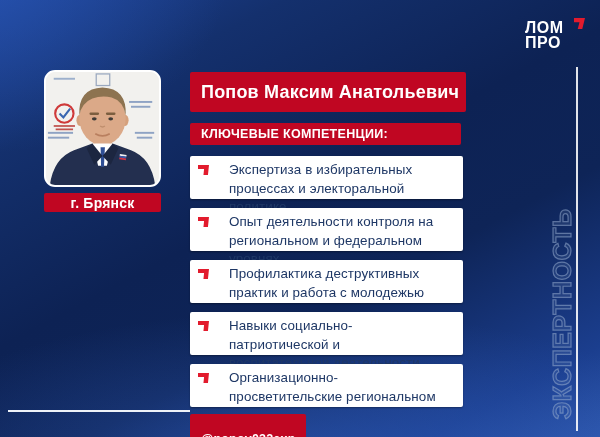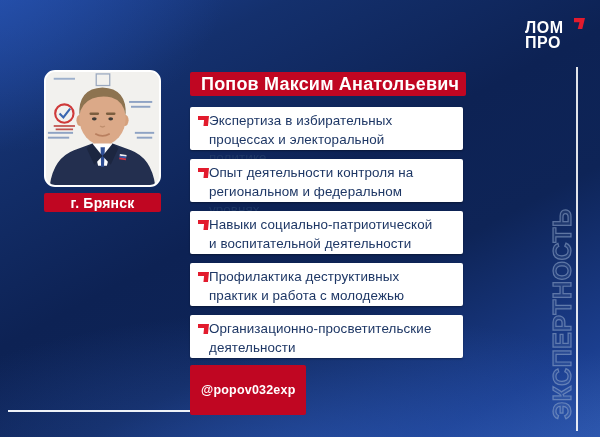--- a/index.html
+++ b/index.html
@@ -19,33 +19,33 @@
   }
   .photo-frame svg{display:block;width:100%;height:100%;}
   .city-badge{
     position:absolute;left:44px;top:193px;width:117px;height:19px;
     background:#c00622;border-radius:2px;color:#fff;font-size:14px;font-weight:bold;
     display:flex;align-items:center;justify-content:center;letter-spacing:.2px;
   }
   
   .col{position:absolute;left:190px;top:72px;width:280px;}
   .name-banner{
-    width:276px;height:24px;background:#c00622;border-radius:2px;color:#fff;
+    width:276px;height:40px;background:#c00622;border-radius:2px;color:#fff;
     display:flex;align-items:center;padding-left:11px;box-sizing:border-box;
     font-size:18px;font-weight:600;letter-spacing:.2px;
   }
   .heading-banner{
     margin-top:11px;width:271px;height:22px;background:#c00622;border-radius:2px;color:#fff;
     display:flex;align-items:center;padding-left:11px;box-sizing:border-box;
     font-size:12.5px;font-weight:bold;letter-spacing:.3px;
   }
   .items{margin-top:11px;display:flex;flex-direction:column;gap:9px;}
   .item{
     width:273px;height:43px;background:#fff;border-radius:2px;box-sizing:border-box;
-    display:flex;align-items:flex-start;gap:0;padding:5px 22px 0 8px;
+    display:flex;align-items:flex-start;gap:20px;padding:5px 22px 0 8px;
     box-shadow:0 1px 2px rgba(0,0,0,.35);
   }
   .item .flag{flex:0 0 auto;margin-top:4px;}
   .item .txt{
     color:#1e3765;font-size:13.4px;line-height:1.38;font-weight:500;letter-spacing:.1px;
   }
   .handle-banner{
     margin-top:7px;display:inline-flex;align-items:center;height:18px;
     background:#c00622;border-radius:2px;color:#fff;padding:16px 11px;
     font-size:12.5px;font-weight:bold;letter-spacing:.2px;
@@ -113,20 +113,21 @@
         <rect x="0" y="3.6" width="7" height="1.8" fill="#cf3648"></rect>
       </g>
     </svg>
   </div>
 
   <div class="city-badge">г. Брянск</div>
 
   <div class="col">
     <div class="name-banner">Попов Максим Анатольевич</div>
 
+    <div class="heading-banner">КЛЮЧЕВЫЕ КОМПЕТЕНЦИИ:</div>
 
     <div class="items">
 
         <div class="item">
           <svg class="flag" width="11" height="10" viewBox="0 0 11 10">
             <polygon points="0,0 11,0 11,10 6.5,10 6.5,4 0,4" fill="#e21b2d" transform="skewX(-6)" transform-origin="0 0"></polygon>
           </svg>
           <div class="txt">Экспертиза в избирательных процессах и электоральной политике</div>
         </div>
 
@@ -134,35 +135,35 @@
           <svg class="flag" width="11" height="10" viewBox="0 0 11 10">
             <polygon points="0,0 11,0 11,10 6.5,10 6.5,4 0,4" fill="#e21b2d" transform="skewX(-6)" transform-origin="0 0"></polygon>
           </svg>
           <div class="txt">Опыт деятельности контроля на региональном и федеральном уровнях</div>
         </div>
 
         <div class="item">
           <svg class="flag" width="11" height="10" viewBox="0 0 11 10">
             <polygon points="0,0 11,0 11,10 6.5,10 6.5,4 0,4" fill="#e21b2d" transform="skewX(-6)" transform-origin="0 0"></polygon>
           </svg>
+          <div class="txt">Профилактика деструктивных практик и работа с молодежью</div>
+        </div>
+
+        <div class="item">
+          <svg class="flag" width="11" height="10" viewBox="0 0 11 10">
+            <polygon points="0,0 11,0 11,10 6.5,10 6.5,4 0,4" fill="#e21b2d" transform="skewX(-6)" transform-origin="0 0"></polygon>
+          </svg>
           <div class="txt">Навыки социально-патриотической и воспитательной деятельности</div>
         </div>
 
         <div class="item">
           <svg class="flag" width="11" height="10" viewBox="0 0 11 10">
             <polygon points="0,0 11,0 11,10 6.5,10 6.5,4 0,4" fill="#e21b2d" transform="skewX(-6)" transform-origin="0 0"></polygon>
           </svg>
-          <div class="txt">Профилактика деструктивных практик и работа с молодежью</div>
-        </div>
-
-        <div class="item">
-          <svg class="flag" width="11" height="10" viewBox="0 0 11 10">
-            <polygon points="0,0 11,0 11,10 6.5,10 6.5,4 0,4" fill="#e21b2d" transform="skewX(-6)" transform-origin="0 0"></polygon>
-          </svg>
-          <div class="txt">Организационно-просветительские деятельности</div>
+          <div class="txt">Организационно-просветительские региональном</div>
         </div>
       </div>
 
     <div class="handle-banner">@popov032exp</div>
   </div>
 
   <div class="hline"></div>
   <div class="vline"></div>
 
   <div class="logo">

